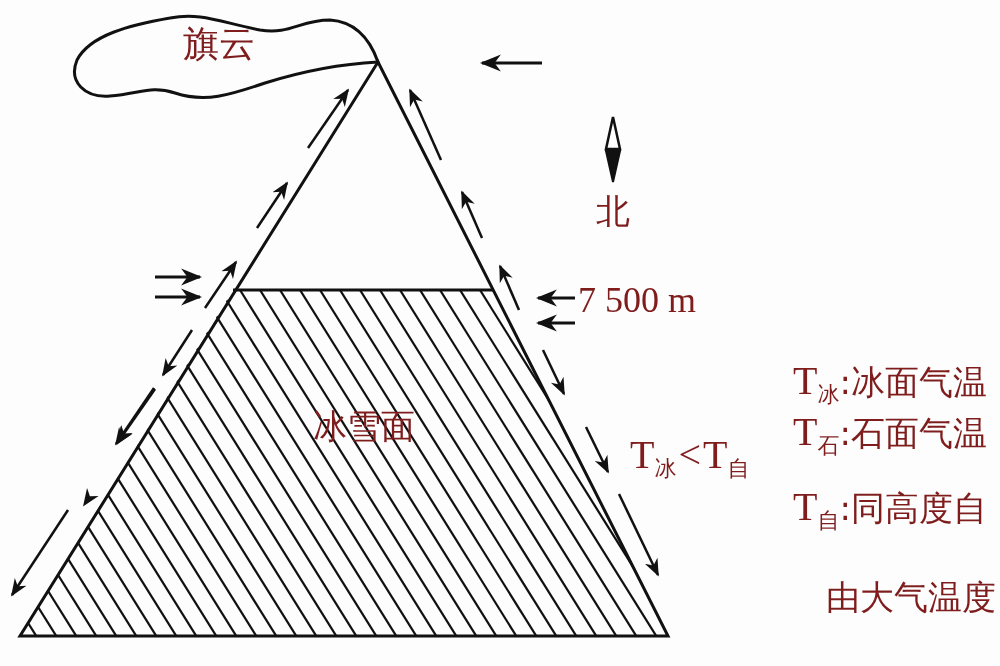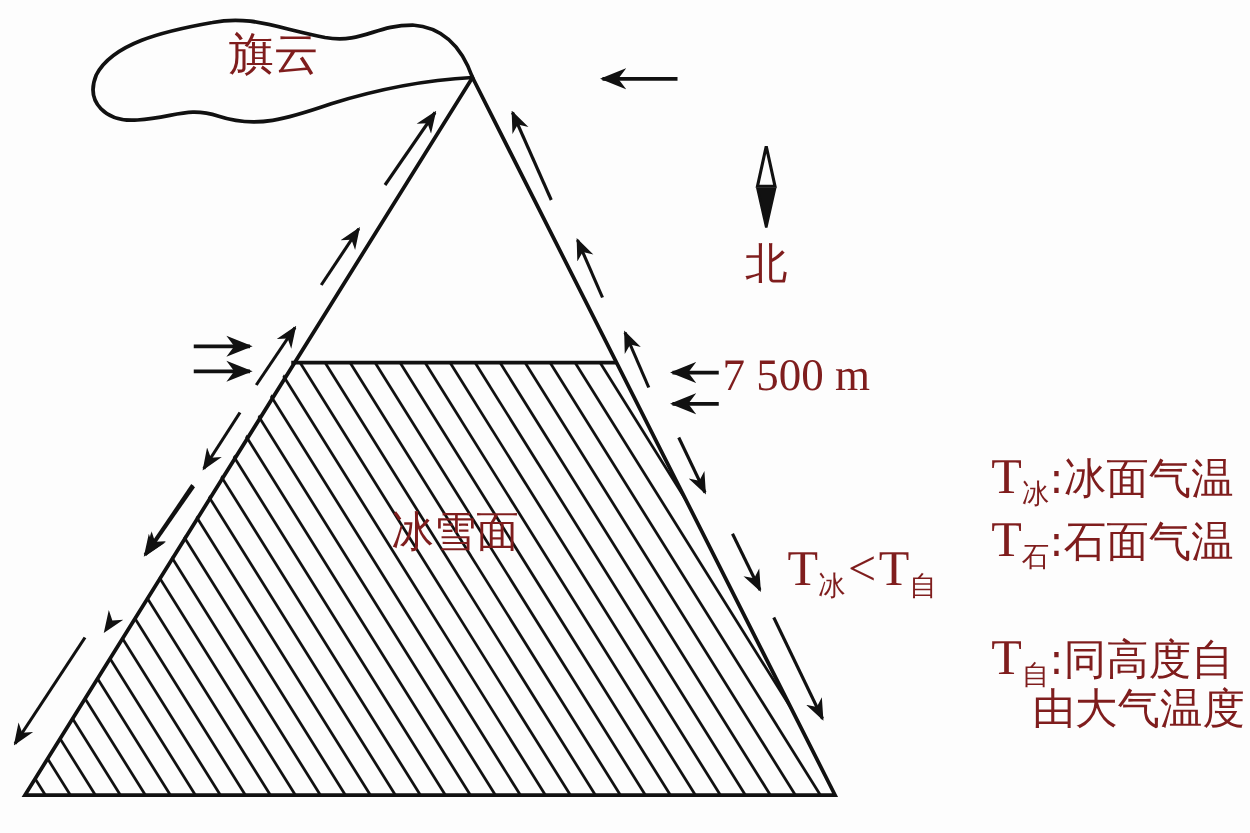--- a/index.html
+++ b/index.html
@@ -136,18 +136,18 @@
     <span class="T">T</span><span class="sub">冰</span><span class="op">&lt;</span><span class="T">T</span><span class="sub">自</span>
   </div>
 
   <div>
     <div class="lbl" style="left:793px; top:338px;margin-top:23px;">
       <span class="T">T</span><span class="sub">冰</span><span class="zh" style="font-size:34px;">:</span><span class="zh" style="font-size:34px;">冰面气温</span>
     </div>
     <div class="lbl" style="left:793px; top:412px;">
       <span class="T">T</span><span class="sub">石</span><span class="zh" style="font-size:34px;">:</span><span class="zh" style="font-size:34px;">石面气温</span>
     </div>
-    <div class="lbl" style="left:793px; top:487px;margin-top:19px;">
+    <div class="lbl" style="left:793px; top:487px;">
       <span class="T">T</span><span class="sub">自</span><span class="zh" style="font-size:34px;">:</span><span class="zh" style="font-size:34px;">同高度自</span>
     </div>
-    <div class="lbl zh" style="left:826px; top:550px; font-size:34px;">由大气温度</div>
+    <div class="lbl zh" style="left:826px; top:580px; font-size:34px;">由大气温度</div>
   </div>
 </div>
 
 </body></html>

